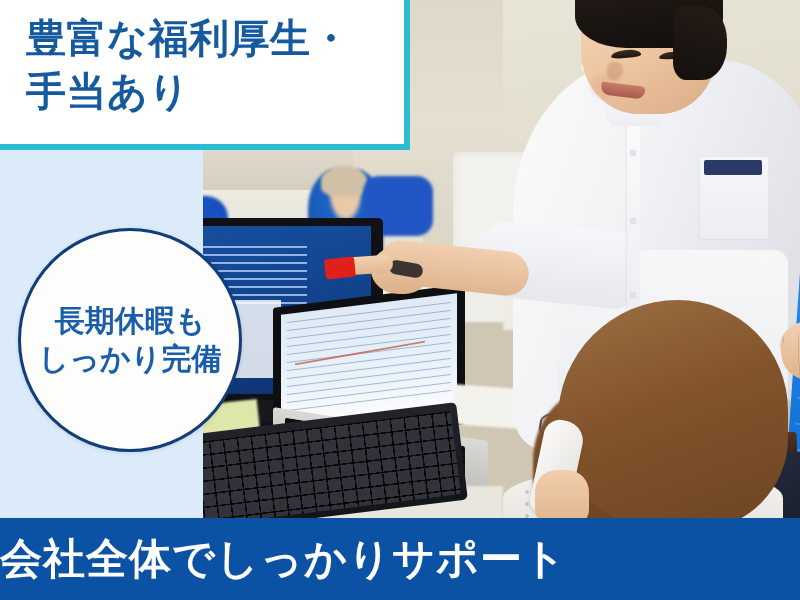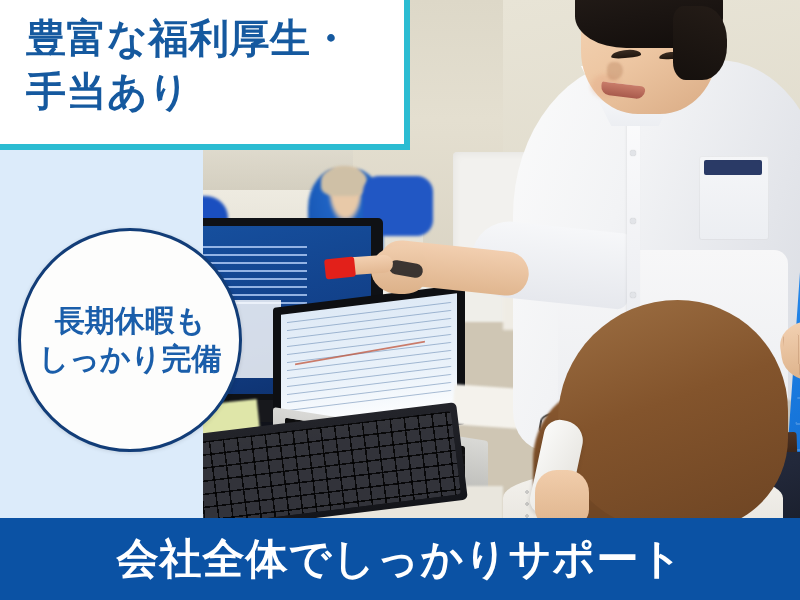--- a/index.html
+++ b/index.html
@@ -282,21 +282,21 @@
     display:flex;align-items:center;justify-content:center;
   }
   .circle-text{
     color:#1a5eaa;font-weight:bold;font-size:30px;line-height:1.28;
     text-align:center;white-space:pre-line;letter-spacing:0px;
   }
 
   
   .bottom-bar{
     position:absolute;left:0;top:518px;width:800px;height:82px;
-    background:#0b52a4;display:flex;align-items:center;justify-content:center;
+    background:#0b52a4;display:flex;align-items:center;justify-content:flex-start;
   }
   .bottom-text{
     color:#ffffff;font-weight:bold;font-size:42px;letter-spacing:1px;
   }
 </style>
 </head>
 <body>
 
 <div id="stage">
 

